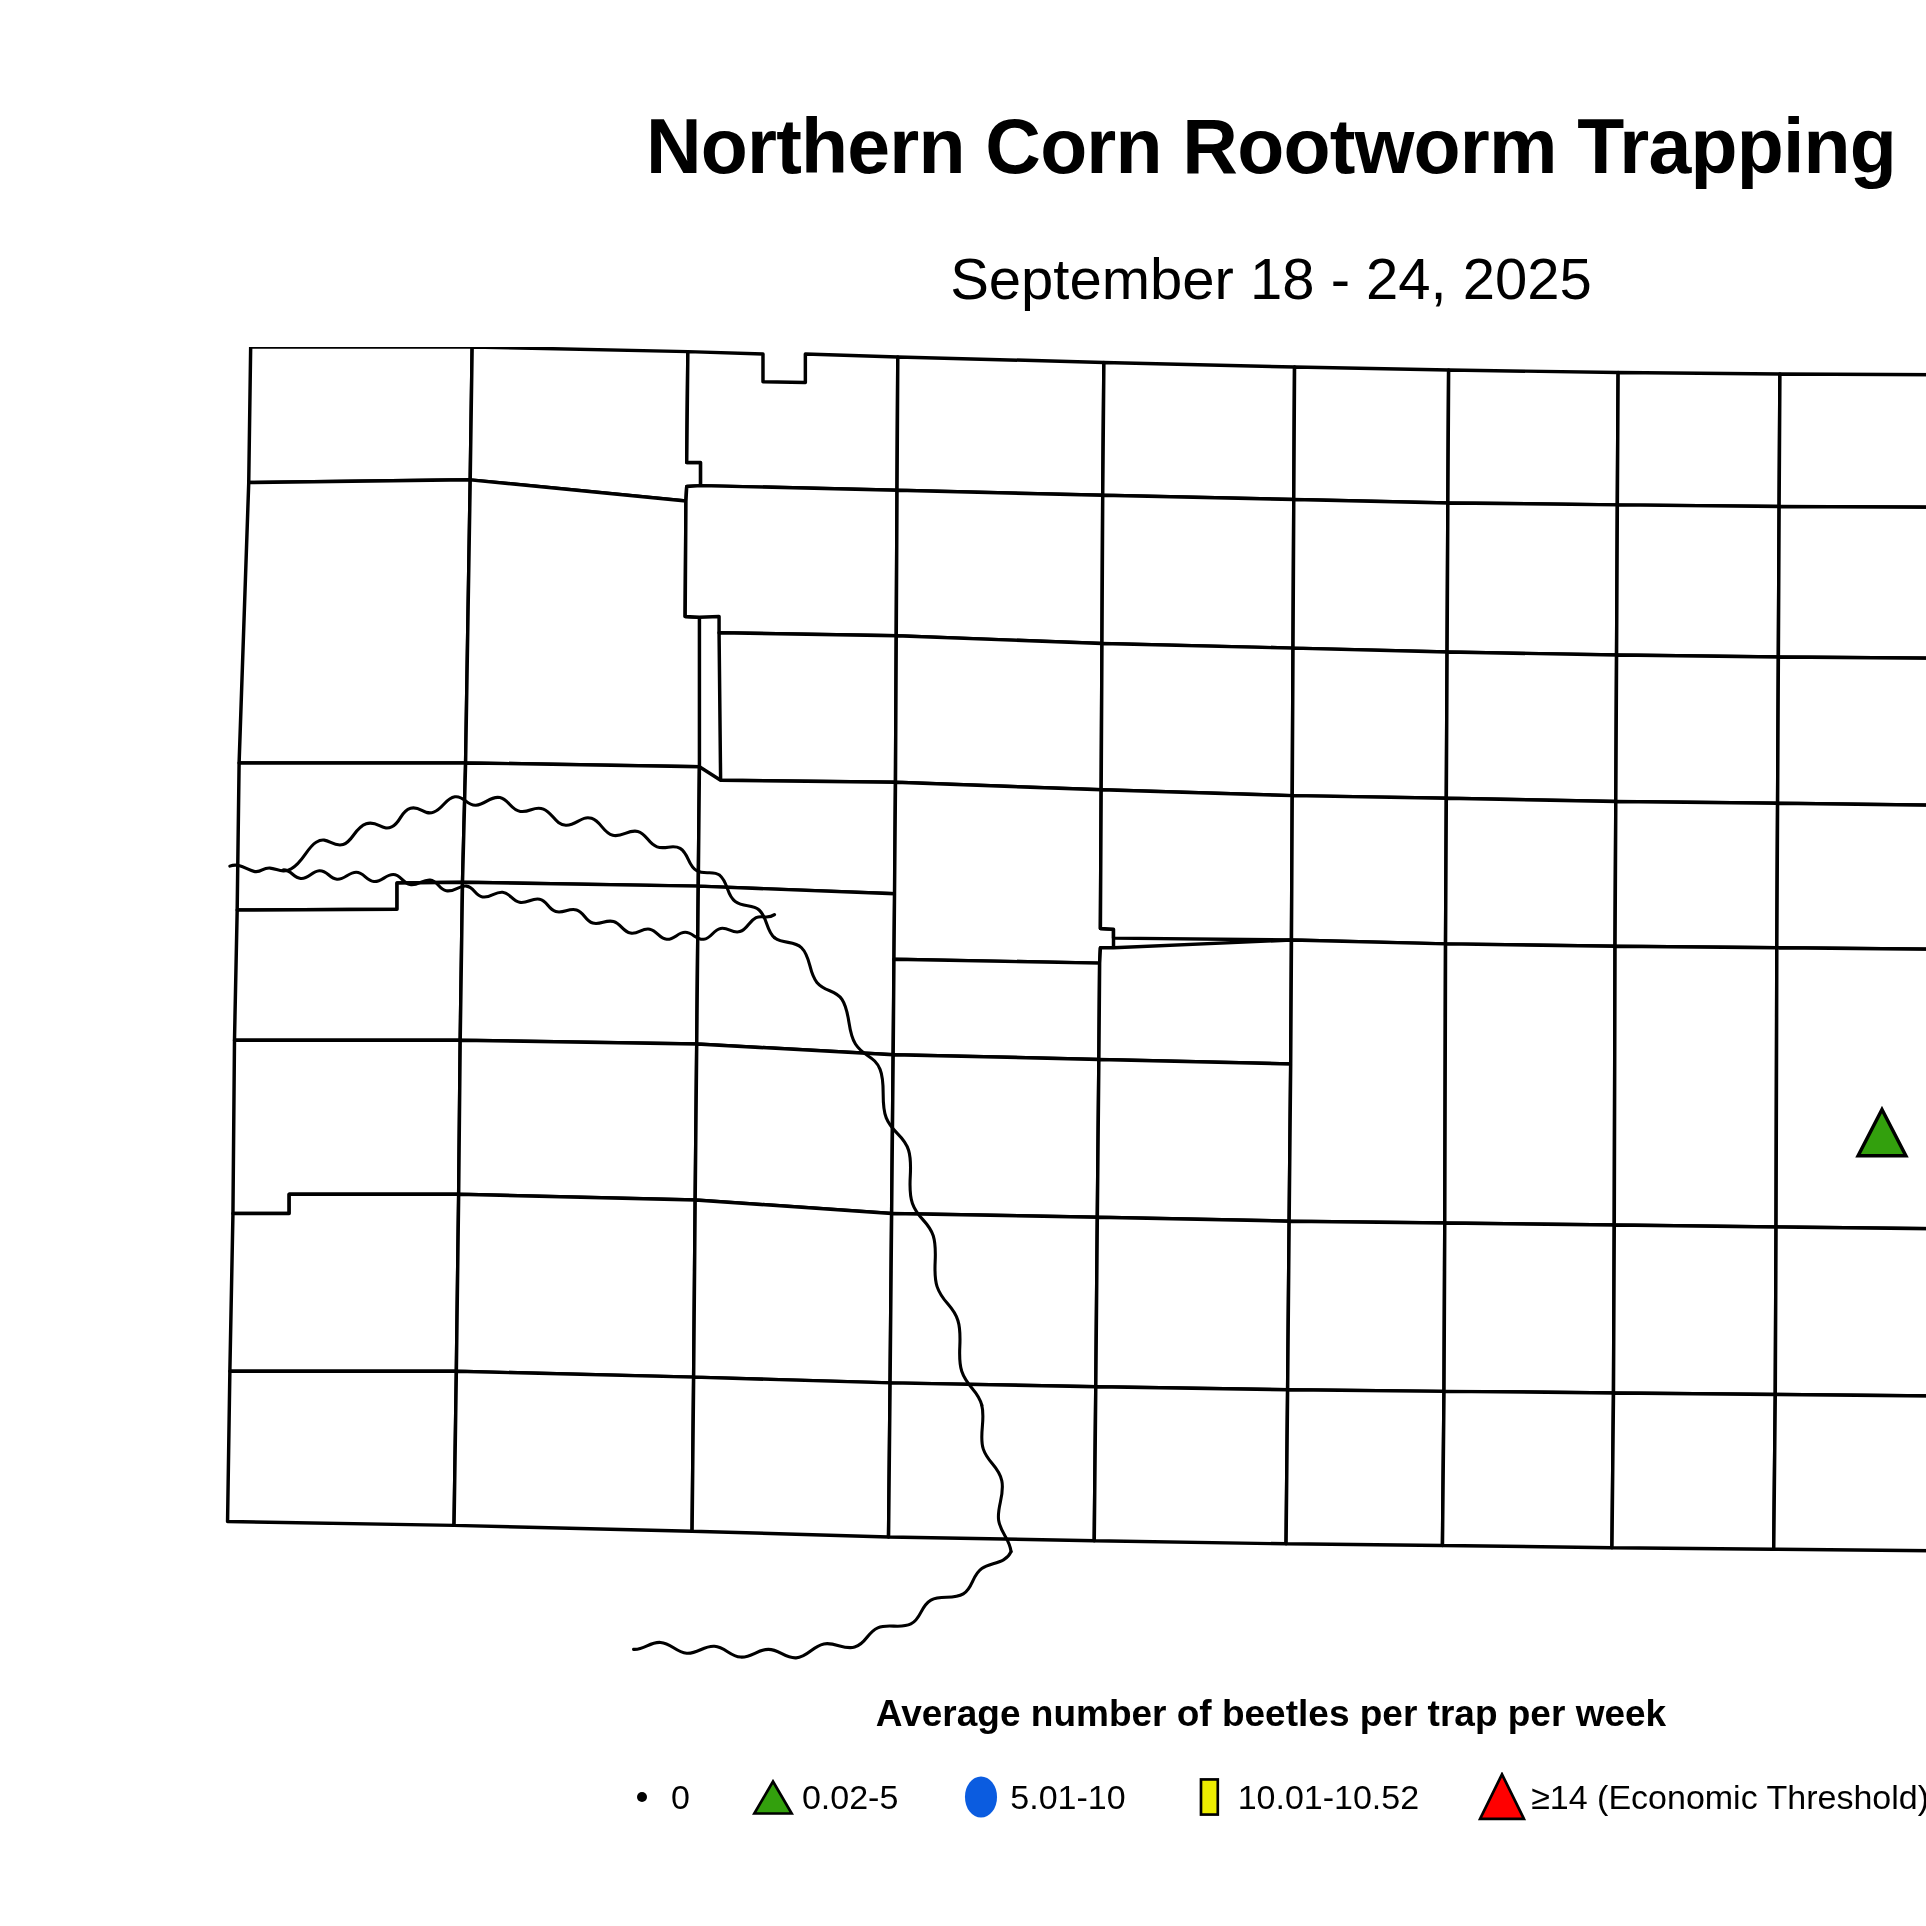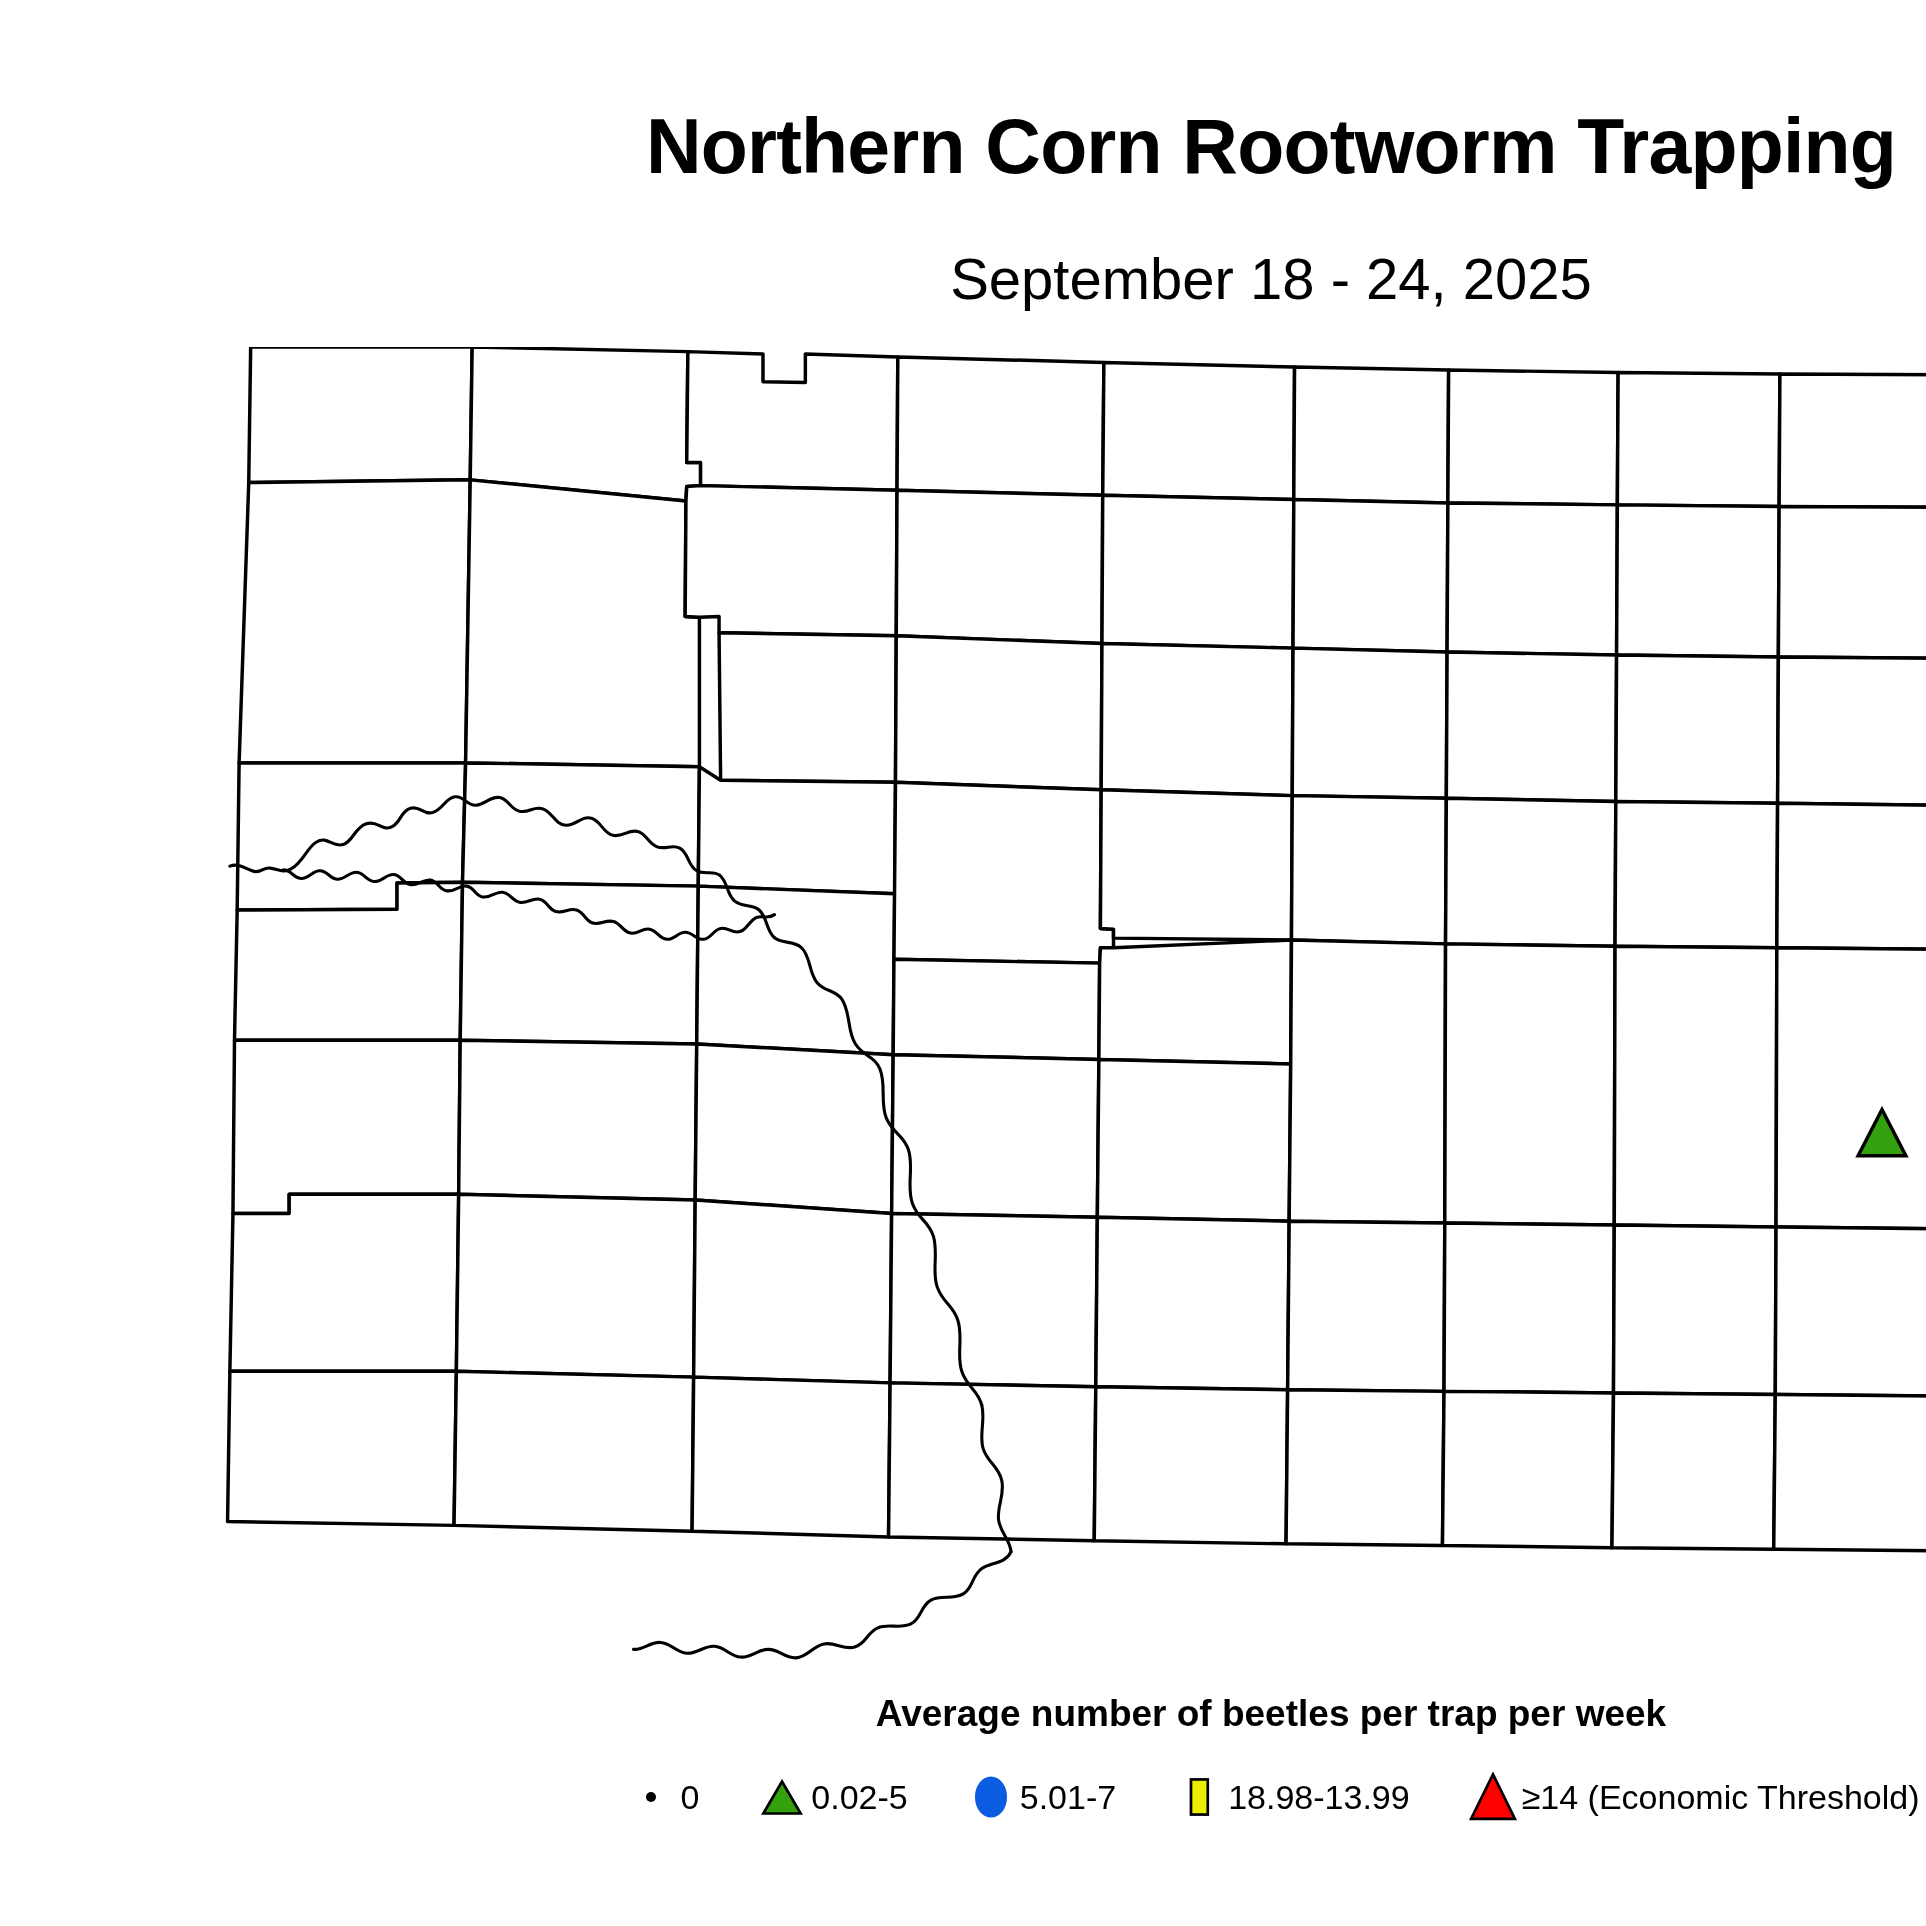--- a/index.html
+++ b/index.html
@@ -237,30 +237,30 @@
       </span>
       <span class="legend-label">0.02-5</span>
     </div>
 
     <div class="legend-item">
       <span class="legend-sym">
         <svg width="42" height="46" viewBox="0 0 110 120">
             <ellipse cx="55" cy="60" rx="42" ry="54" fill="#0B5CE0"></ellipse>
           </svg>
       </span>
-      <span class="legend-label">5.01-7</span>
+      <span class="legend-label">5.01-10</span>
     </div>
 
     <div class="legend-item">
       <span class="legend-sym">
         <svg width="42" height="46" viewBox="0 0 110 120">
             <rect x="34" y="14" width="44" height="92" fill="#EDED00" stroke="#000" stroke-width="7"></rect>
           </svg>
       </span>
-      <span class="legend-label">18.98-13.99</span>
+      <span class="legend-label">10.01-10.52</span>
     </div>
 
     <div class="legend-item">
       <span class="legend-sym">
         <svg width="50" height="50" viewBox="0 0 130 130">
             <polygon points="65,6 122,122 8,122" fill="#FF0000" stroke="#000" stroke-width="7"></polygon>
           </svg>
       </span>
       <span class="legend-label">≥14 (Economic Threshold)</span>
     </div>

